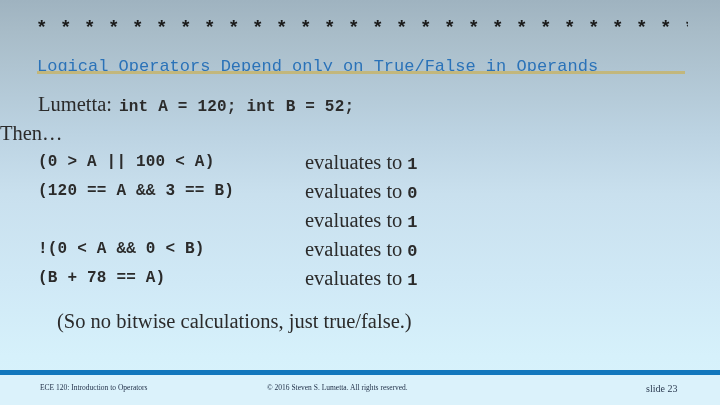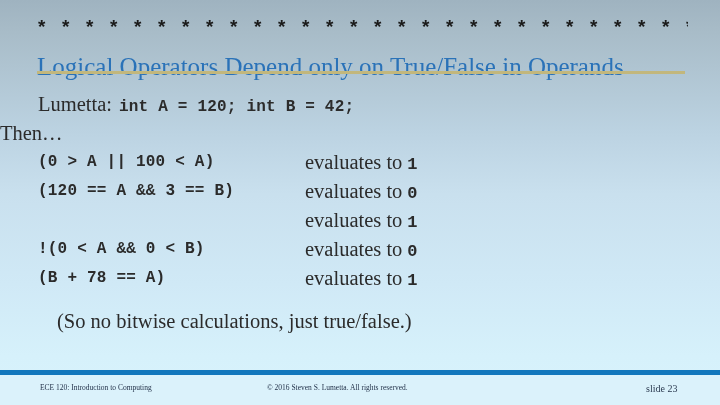--- a/index.html
+++ b/index.html
@@ -42,22 +42,22 @@
     color: #1b1b1b;
     white-space: nowrap;
     overflow: hidden;
     font-weight: 700;
   }
   .slide-title {
     position: absolute;
     left: 37px;
     top: 53px;
     width: 660px;
-    font-family: Liberation Serif, serif;
-    font-size: 25px;
+    font-family: Liberation Mono, monospace;
+    font-size: 17px;
     line-height: 28px;
     color: #2a72b8;
     white-space: nowrap;
   }
   .title-rule {
     position: absolute;
     left: 37px;
     top: 71px;
     width: 648px;
     height: 2.6px;
@@ -167,21 +167,21 @@
 
   <div class="star-row">* * * * * * * * * * * * * * * * * * * * * * * * * * * * * * * * * * * *</div>
 
   <div class="slide-title">Logical Operators Depend only on True/False in Operands</div>
 
   <div class="title-rule"></div>
 
   <div class="body-area">
 
     <div class="line declare-line">
-      <span class="prose">Lumetta:</span><span class="code">int A = 120;   int B = 42;</span>
+      <span class="prose">Lumetta:</span><span class="code">int A = 120;   int B = 52;</span>
     </div>
 
     <div class="line then-line prose">Then…</div>
 
     <div class="expr-row">
       <span class="code expr">(0 &gt; A || 100 &lt; A)</span>
       <span class="result"><span>evaluates to</span><span class="val">1</span></span>
     </div>
 
     <div class="expr-row">
@@ -202,17 +202,17 @@
       <span class="code expr">(B + 78 == A)</span>
       <span class="result"><span>evaluates to</span><span class="val">1</span></span>
     </div>
 
     <div class="line note-line prose">(So no bitwise calculations, just true/false.)</div>
 
   </div>
 
   <div class="footer-bar"></div>
   <div class="footer-strip"></div>
-  <div class="footer-text footer-course">ECE 120: Introduction to Computing</div>
+  <div class="footer-text footer-course">ECE 120: Introduction to Operators</div>
   <div class="footer-text footer-copyright">© 2016 Steven S. Lumetta.  All rights reserved.</div>
   <div class="footer-text footer-slide">slide 23</div>
 
 </div>
 
 </body></html>

